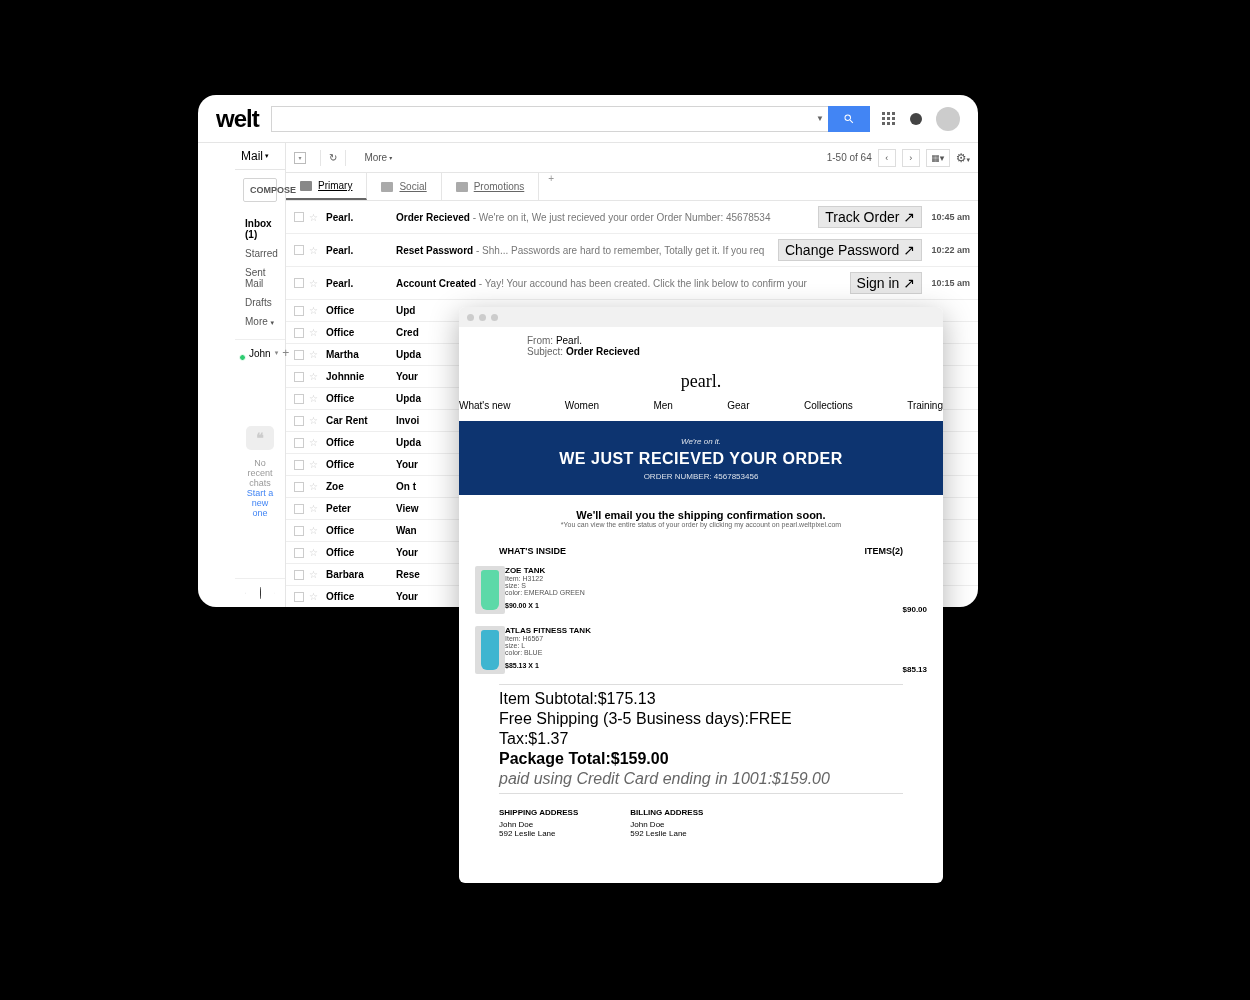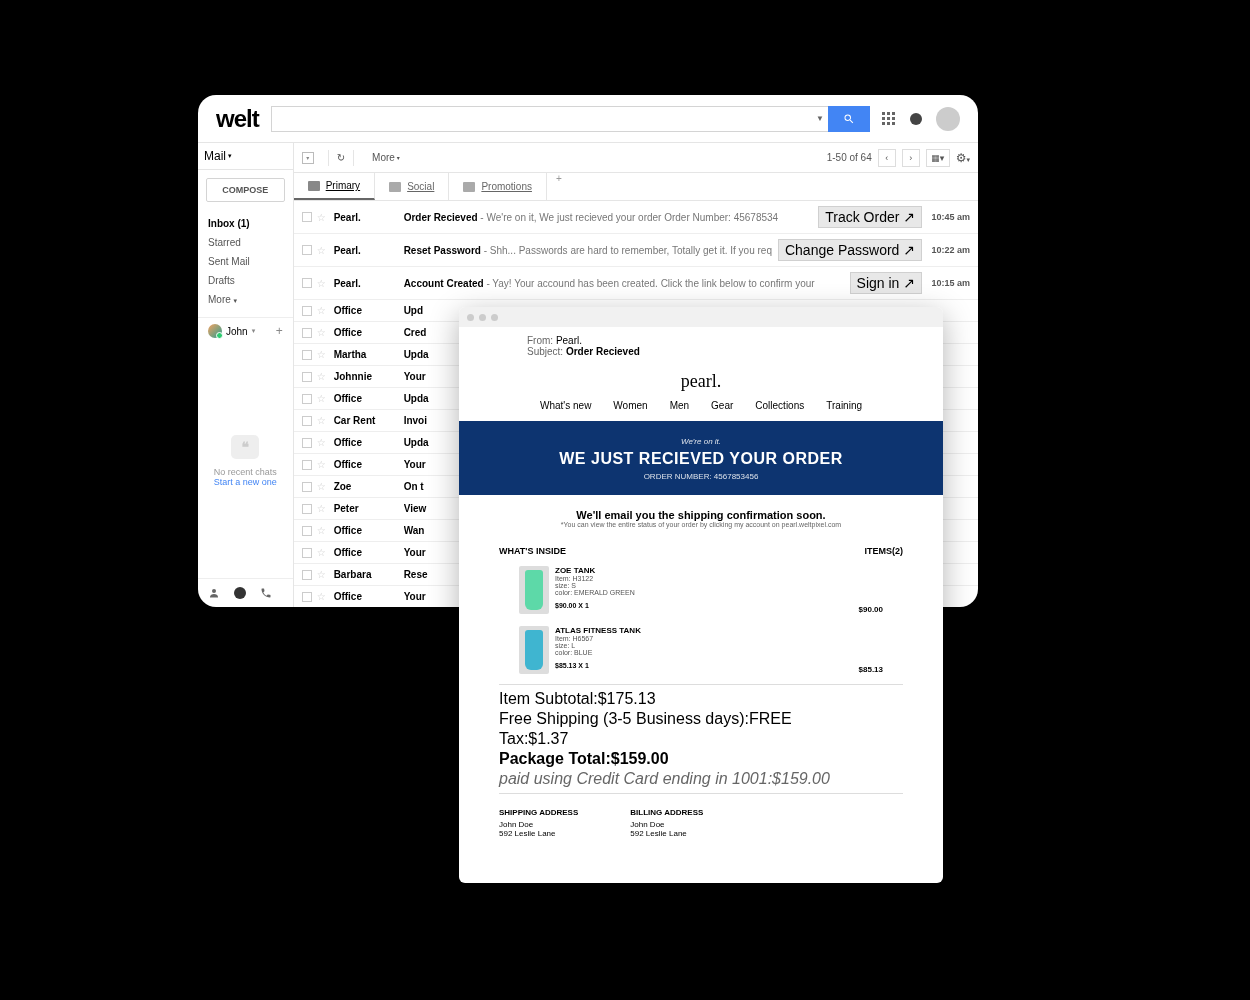--- a/index.html
+++ b/index.html
@@ -27,21 +27,21 @@
 .search-dd { width: 16px; height: 26px; border: 1px solid #d4d4d4; border-left:none; border-right:none; display:flex; align-items:center; justify-content:center; color:#666; font-size:8px; }
 .search-btn { width: 42px; height: 26px; background: #4285f4; border: none; display: flex; align-items: center; justify-content: center; cursor:pointer; }
 .search-btn svg { width: 12px; height: 12px; fill: #fff; }
 .header-icons { display: flex; align-items: center; gap: 14px; padding-right: 8px; }
 .grid-icon { width:14px; height:14px; display:grid; grid-template-columns:repeat(3,3px); grid-template-rows:repeat(3,3px); gap:2px; }
 .grid-icon span { background:#666; }
 .dot-icon { width:12px; height:12px; border-radius:50%; background:#444; }
 .avatar-circle { width:24px; height:24px; border-radius:50%; background:#ccc; }
 
 .mail-body { display:flex; height:calc(100% - 48px); }
-.sidebar { width:112px; border-right:1px solid #e5e5e5; display:flex; flex-direction:column; font-size:10px; }
+.sidebar { width:88px; border-right:1px solid #e5e5e5; display:flex; flex-direction:column; font-size:10px;padding-left:37px; }
 .sidebar-top { padding:6px; border-bottom:1px solid #e5e5e5; display:flex; align-items:center; }
 .mail-label { font-size:12px; font-weight:500; display:flex; align-items:center; gap:2px; }
 .compose { margin:8px; padding:6px; border:1px solid #d4d4d4; border-radius:2px; text-align:center; font-size:9px; font-weight:700; color:#555; cursor:pointer; }
 .folders { padding:4px 10px; }
 .folders div { padding:4px 0; color:#555; cursor:pointer; }
 .folders .inbox { font-weight:700; color:#000; }
 .user-row { padding:6px 10px; display:flex; align-items:center; gap:4px; border-top:1px solid #eee; margin-top:4px; }
 .user-av { width:14px; height:14px; border-radius:50%; background:linear-gradient(135deg,#f4a261,#2a9d8f); position:relative; }
 .user-av::after { content:""; position:absolute; right:-1px; bottom:-1px; width:5px; height:5px; background:#2ecc71; border-radius:50%; border:1px solid #fff; }
 .plus-sm { margin-left:auto; color:#888; font-size:12px; }
@@ -85,31 +85,31 @@
   background:#fff;
   border-radius:6px;
   overflow:hidden;
   box-shadow: 0 8px 30px rgba(0,0,0,0.3);
 }
 .email-chrome { height:20px; background:#f1f1f1; display:flex; align-items:center; padding:0 8px; gap:5px; }
 .chrome-dot { width:7px; height:7px; border-radius:50%; background:#ccc; }
 .email-meta { padding:8px 20px 6px; font-size:10px; }
 .email-meta .label { color:#666;margin-left:48px; }
 .email-brand { text-align:center; padding:8px 0 2px; font-family: Georgia, serif; font-size:18px; }
-.email-nav { display:flex; justify-content:center; gap:22px; padding:6px 0 10px; font-size:10px; }
+.email-nav { display:flex; justify-content:space-between; gap:22px; padding:6px 0 10px; font-size:10px; }
 .email-nav span { cursor:pointer; }
 .hero { background:#0d3470; color:#fff; text-align:center; padding:16px 0 14px; }
 .hero-small { font-size:8px; opacity:.85; font-style:italic; }
 .hero-title { font-size:16px; font-weight:800; padding:4px 0; letter-spacing:.5px; }
 .hero-order { font-size:8px; opacity:.85; }
 .confirm { text-align:center; padding:14px 30px 6px; }
 .confirm-main { font-size:11px; font-weight:700; }
 .confirm-sub { font-size:7px; color:#666; }
 .items-head { display:flex; justify-content:space-between; padding:12px 40px 4px; font-size:9px; font-weight:700; }
-.item-row { display:flex; padding:6px 60px; gap:6px; font-size:8px; }
+.item-row { display:flex; padding:6px 16px; gap:0; font-size:8px; }
 .item-img { width:30px; height:48px; background:#ddd; border-radius:2px; position:relative; overflow:hidden; }
 .item-img::after { content:""; position:absolute; inset:4px 6px; background:var(--c,#5dd9a8); border-radius:3px 3px 6px 6px; }
 .item-details { flex:1; }
 .item-name { font-weight:700; }
 .item-line { color:#555; font-size:7px; }
 .item-price { align-self:flex-end; font-weight:600; }
 .tot-row { display:flex; padding:1px 40px; }
 .tot-bold { font-weight:700; }
 .tot-italic { font-style:italic; color:#666; }
 .divider { height:1px; background:#ddd; margin:4px 40px; }

